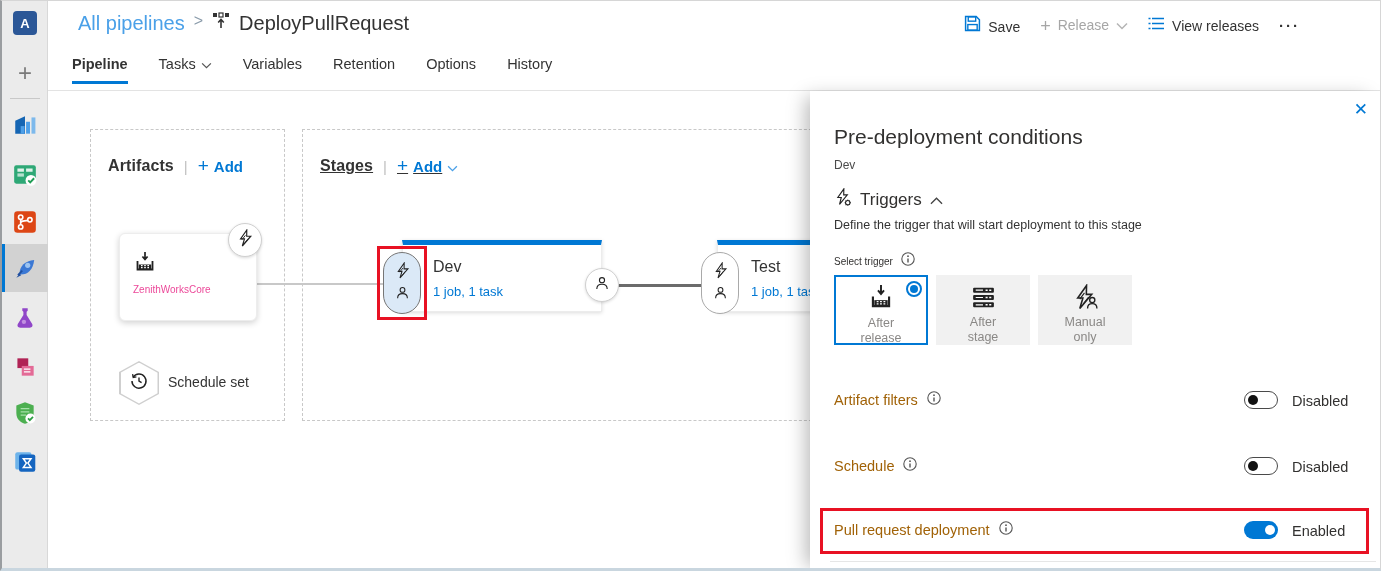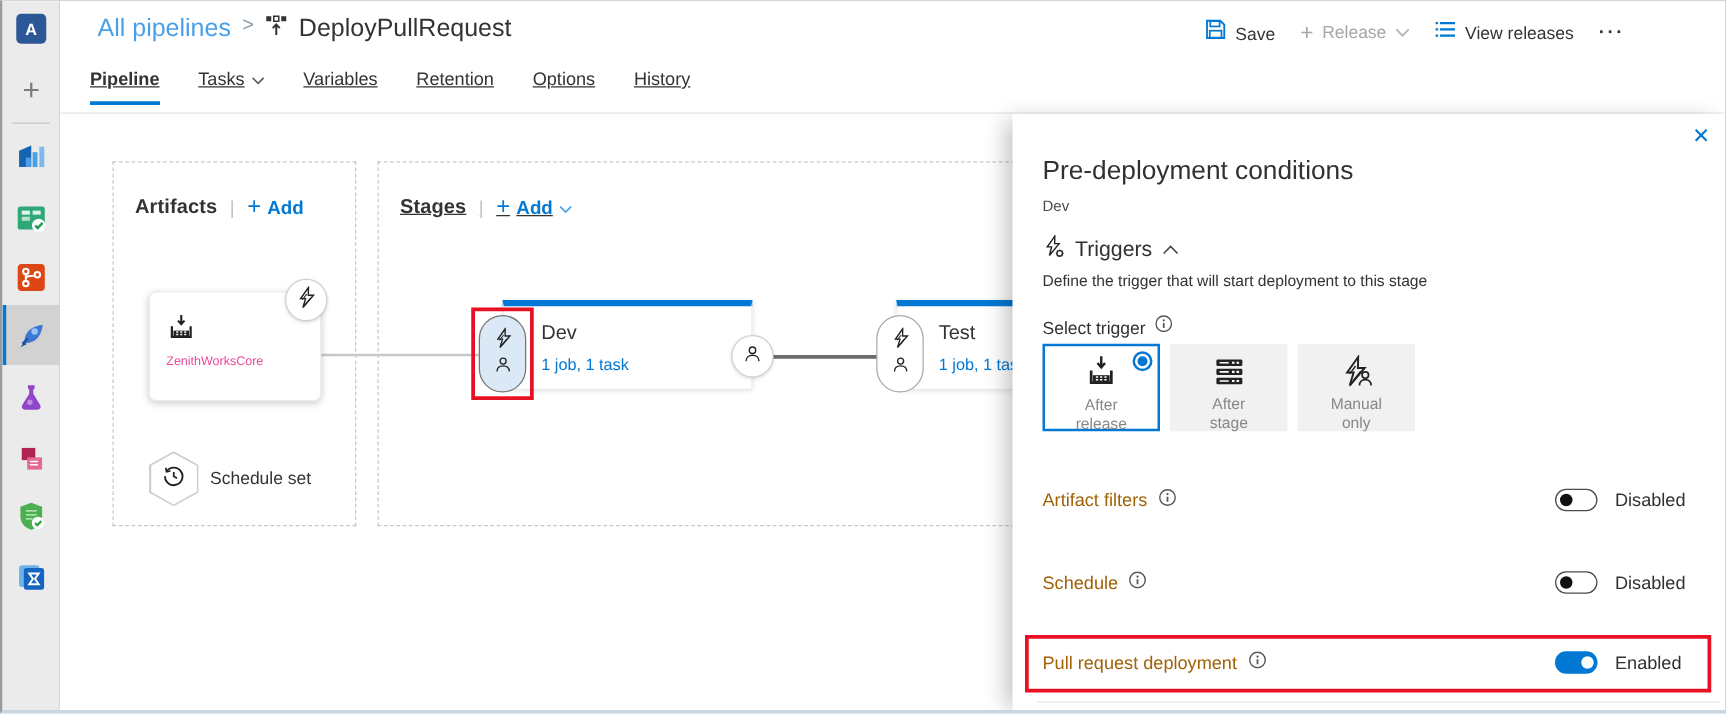--- a/index.html
+++ b/index.html
@@ -30,21 +30,21 @@
   .bc-link { font-size:20px; color:#4aa0e8; cursor:pointer; }
   .bc-sep { font-size:16px; color:#8a9baa; }
   .page-title { font-size:20px; color:#333; }
   .actions { position:absolute; right:80px; top:14px; display:flex; align-items:center; gap:20px; }
   .action { display:flex; align-items:flex-end; gap:7px; font-size:14px; color:#333; cursor:pointer; white-space:nowrap; }
   .action.disabled { color:#a6a6a6; cursor:default; }
   .action .plus-glyph { font-size:18px; font-weight:300; line-height:14px; }
   .more-btn { font-size:15px; letter-spacing:2px; font-weight:bold; color:#333; cursor:pointer; }
 
   
-  .tabbar { position:absolute; left:70px; top:55px; display:flex; gap:31px; z-index:5;text-decoration:underline; }
+  .tabbar { position:absolute; left:70px; top:55px; display:flex; gap:31px; z-index:5; }
   .tab { font-size:14.5px; color:#333; padding-bottom:12px; position:relative; cursor:pointer; white-space:nowrap;
          display:flex; align-items:center; gap:5px; }
   .tab.active { font-weight:bold; }
   .tab.active::after { content:""; position:absolute; left:0; right:0; bottom:0; height:3px; background:#0078d4; }
   .tab-rule { position:absolute; left:46px; top:89px; width:1335px; height:1px; background:#e3e3e3; }
 
   
   .dash-box { position:absolute; border:1px dashed #c8c8c8; background:#fff; }
   .sec-head { position:absolute; display:flex; align-items:center; gap:10px; font-size:16px; color:#333; }
   .sec-title { font-weight:bold; letter-spacing:.1px; }
@@ -84,21 +84,21 @@
   
   .panel { position:absolute; left:808px; top:90px; width:573px; height:481px; background:#fff; z-index:10;
            box-shadow:-10px 0 18px -6px rgba(0,0,0,.28); }
   .panel-close { position:absolute; top:5px; right:12px; font-size:17px; color:#0078d4; cursor:pointer; padding:3px; }
   .panel-title { position:absolute; left:24px; top:34px; font-size:21px; color:#323130; }
   .panel-sub { position:absolute; left:24px; top:67px; font-size:12px; color:#4a4a4a; }
   .trig-head { position:absolute; left:24px; top:97px; display:flex; align-items:center; gap:8px; cursor:pointer; }
   .trig-head .t-label { font-size:17px; color:#323130; }
   .trig-desc { position:absolute; left:24px; top:127px; font-size:12.5px; color:#333; }
   .select-row { position:absolute; left:24px; top:161px; display:flex; align-items:center; gap:8px; }
-  .select-label { font-size:14px; color:#323130; }
+  .select-label { font-size:10px; color:#323130; }
 
   .tiles { position:absolute; left:24px; top:184px; display:flex; gap:8px; }
   .tile { position:relative; width:94px; height:70px; background:#f1f1f1; border:2px solid transparent;
           display:flex; flex-direction:column; align-items:center; padding-top:7px; cursor:pointer; }
   .tile.selected { background:#fff; border-color:#0078d4; }
   .tile-label { font-size:12.5px; line-height:15px; color:#8a8886; text-align:center; }
   .radio { position:absolute; top:4px; right:4px; width:16px; height:16px; border-radius:50%;
            border:2px solid #0078d4; background:#fff; display:flex; align-items:center; justify-content:center; }
   .radio .dot { width:8px; height:8px; border-radius:50%; background:#0078d4; }
 

